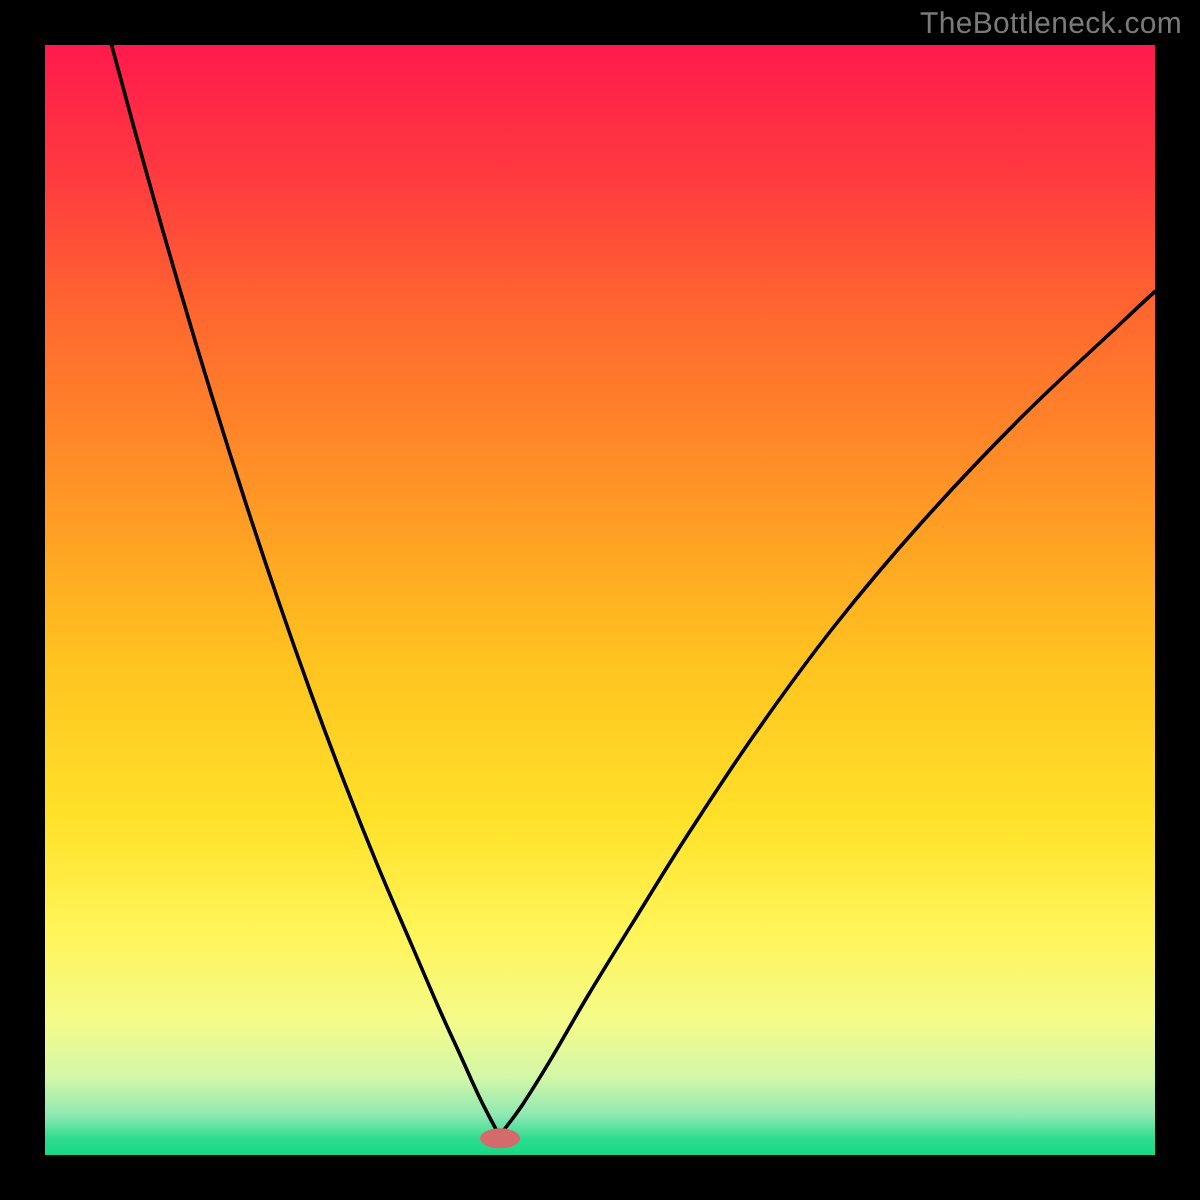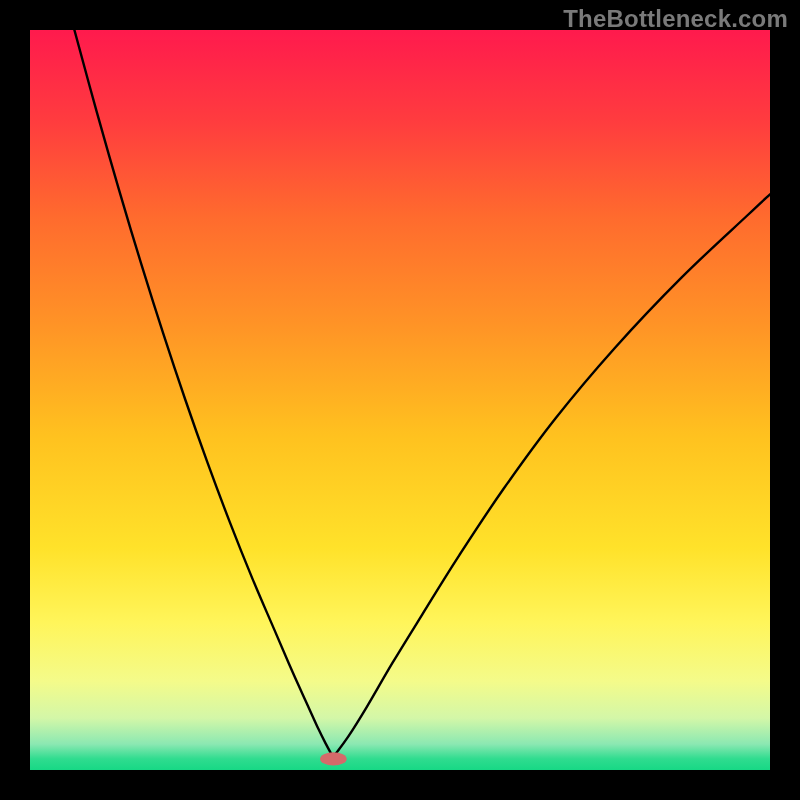--- a/index.html
+++ b/index.html
@@ -24,22 +24,22 @@
     top: 30px;
     width: 740px;
     height: 740px;
     overflow: hidden;
   }
   .watermark {
     position: absolute;
     top: 5px;
     right: 12px;
     font-family: Arial, Helvetica, sans-serif;
-    font-size: 24px;
-    font-weight: 700;
+    font-size: 20px;
+    font-weight: 400;
     color: #7a7a7a;
     letter-spacing: 0.2px;
     user-select: none;
   }
   svg {
     display: block;
   }
 </style>
 </head>
 <body>

